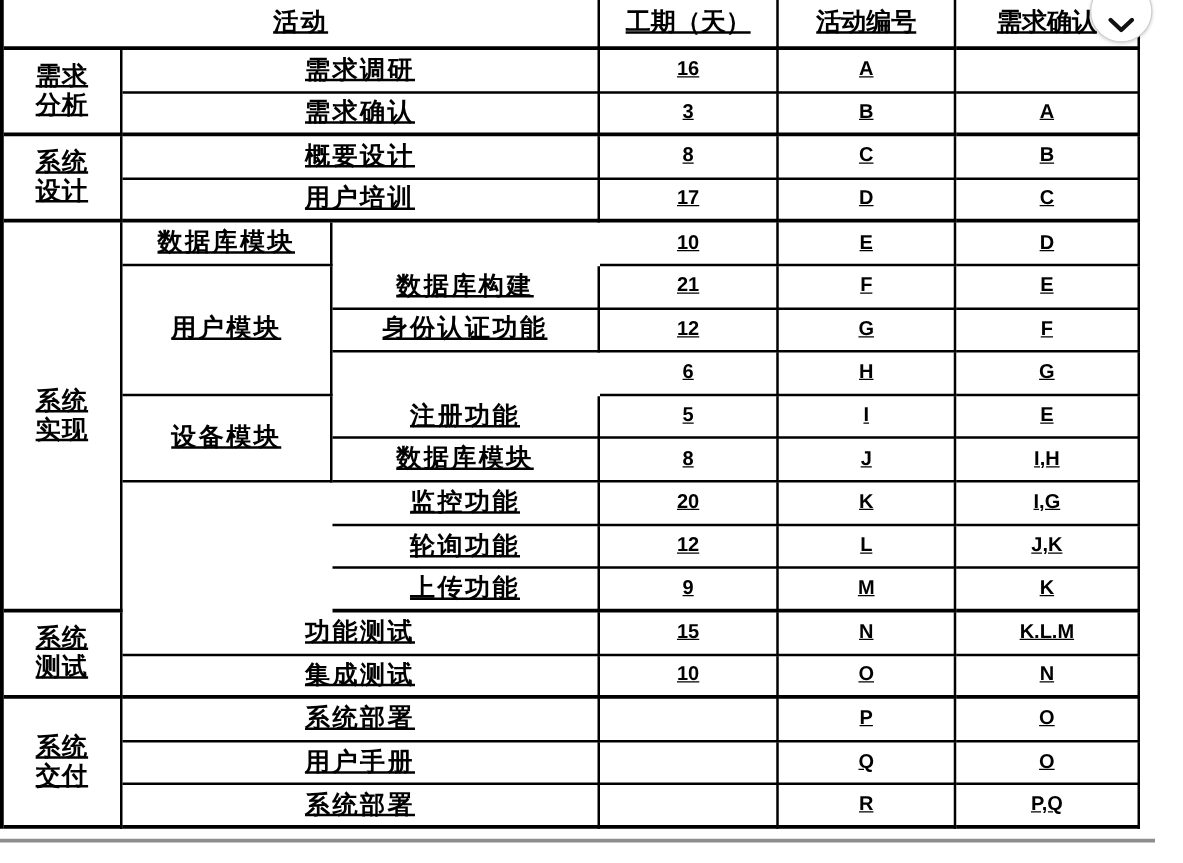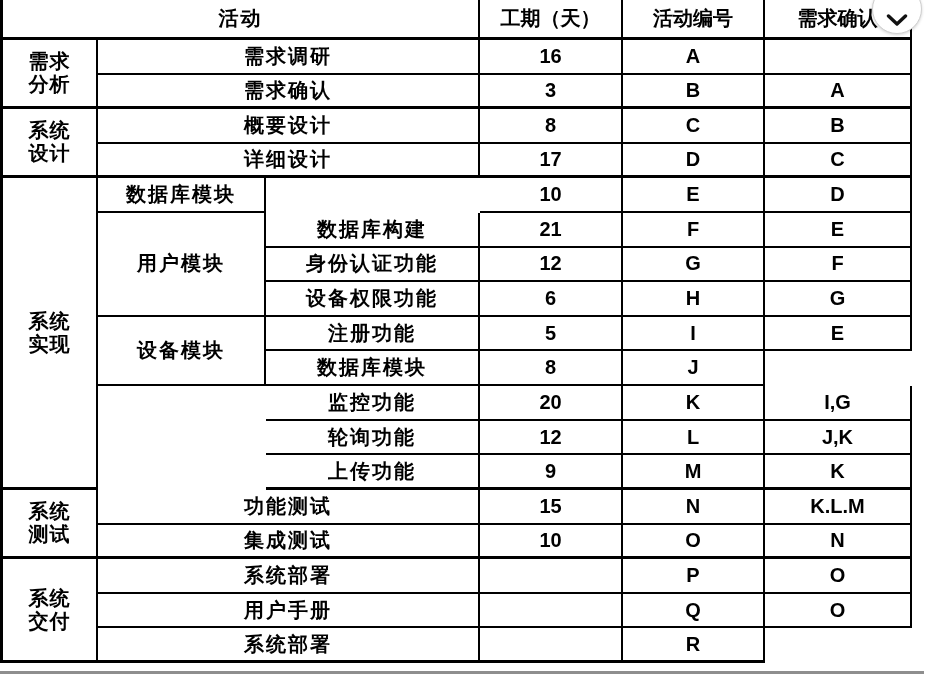--- a/index.html
+++ b/index.html
@@ -13,36 +13,37 @@
   }
   .table{
     position:absolute;left:0;top:0;
     width:909px;height:663px;
     display:grid;
     grid-template-columns:95px 168px 214px 143px 142px 147px;
     grid-template-rows:40px repeat(18,1fr);
     border-left:3px solid #000;
     box-sizing:border-box;
     background:#fff;
+    text-decoration:underline;
   }
   .c{
     border-right:2px solid #000;
     border-bottom:2px solid #000;
     display:flex;align-items:center;justify-content:center;
     text-align:center;
     font-weight:700;
     font-size:20px;
     line-height:1.15;
     overflow:hidden;
     box-sizing:border-box;
   }
   .tb{border-bottom-width:3px;}
   .zh{letter-spacing:2px;}
   .phase{white-space:pre-line;letter-spacing:1px;}
-  .num{font-size:20px;letter-spacing:0;}
+  .num{font-size:16px;letter-spacing:0;}
   
   .badge{
     position:absolute;left:872px;top:-16px;
     width:50px;height:50px;border-radius:50%;
     background:#fff;border:1px solid #cfcfcf;
     box-shadow:0 1px 3px rgba(0,0,0,0.18);
     display:flex;align-items:flex-end;justify-content:center;
     padding-bottom:6px;box-sizing:border-box;
     z-index:5;cursor:pointer;
   }
@@ -73,30 +74,29 @@
   <div class="c tb phase" style="grid-area:17/1/20/2">系统
 交付</div>
 
   <div class="c zh" style="grid-area:6/2/7/3">数据库模块</div>
   <div class="c zh" style="grid-area:7/2/10/3">用户模块</div>
   <div class="c zh" style="grid-area:10/2/12/3">设备模块</div>
 
   <div class="c zh" style="grid-area:2/2/3/4">需求调研</div>
   <div class="c tb zh" style="grid-area:3/2/4/4">需求确认</div>
   <div class="c zh" style="grid-area:4/2/5/4">概要设计</div>
-  <div class="c tb zh" style="grid-area:5/2/6/4">详细设计</div>
+  <div class="c tb zh" style="grid-area:5/2/6/4">用户培训</div>
   <div class="c zh" style="grid-area:15/2/16/4">功能测试</div>
   <div class="c tb zh" style="grid-area:16/2/17/4">集成测试</div>
   <div class="c zh" style="grid-area:17/2/18/4">系统部署</div>
   <div class="c zh" style="grid-area:18/2/19/4">用户手册</div>
   <div class="c tb zh" style="grid-area:19/2/20/4">系统部署</div>
 
   <div class="c zh" style="grid-area:7/3/8/4">数据库构建</div>
   <div class="c zh" style="grid-area:8/3/9/4">身份认证功能</div>
-  <div class="c zh" style="grid-area:9/3/10/4">设备权限功能</div>
   <div class="c zh" style="grid-area:10/3/11/4">注册功能</div>
   <div class="c zh" style="grid-area:11/3/12/4">数据库模块</div>
   <div class="c zh" style="grid-area:12/3/13/4">监控功能</div>
   <div class="c zh" style="grid-area:13/3/14/4">轮询功能</div>
   <div class="c tb zh" style="grid-area:14/3/15/4">上传功能</div>
 
   <div class="c num" style="grid-area:2/4/3/5">16</div>
   <div class="c tb num" style="grid-area:3/4/4/5">3</div>
   <div class="c num" style="grid-area:4/4/5/5">8</div>
   <div class="c tb num" style="grid-area:5/4/6/5">17</div>
@@ -136,27 +136,29 @@
 
   <div class="c num" style="grid-area:2/6/3/7"></div>
   <div class="c tb num" style="grid-area:3/6/4/7">A</div>
   <div class="c num" style="grid-area:4/6/5/7">B</div>
   <div class="c tb num" style="grid-area:5/6/6/7">C</div>
   <div class="c num" style="grid-area:6/6/7/7">D</div>
   <div class="c num" style="grid-area:7/6/8/7">E</div>
   <div class="c num" style="grid-area:8/6/9/7">F</div>
   <div class="c num" style="grid-area:9/6/10/7">G</div>
   <div class="c num" style="grid-area:10/6/11/7">E</div>
+  <div class="c num" style="grid-area:11/6/12/7">I,H</div>
   <div class="c num" style="grid-area:12/6/13/7">I,G</div>
   <div class="c num" style="grid-area:13/6/14/7">J,K</div>
   <div class="c tb num" style="grid-area:14/6/15/7">K</div>
   <div class="c num" style="grid-area:15/6/16/7">K.L.M</div>
   <div class="c tb num" style="grid-area:16/6/17/7">N</div>
   <div class="c num" style="grid-area:17/6/18/7">O</div>
   <div class="c num" style="grid-area:18/6/19/7">O</div>
+  <div class="c tb num" style="grid-area:19/6/20/7">P,Q</div>
 
 </div>
 
 <div class="badge">
   <svg width="22" height="13" viewBox="0 0 22 13">
     <polyline points="2.5,2 11,10 19.5,2" fill="none" stroke="#111" stroke-width="3.4" stroke-linecap="round" stroke-linejoin="round"></polyline>
   </svg>
 </div>
 
 <div class="divider"></div>

